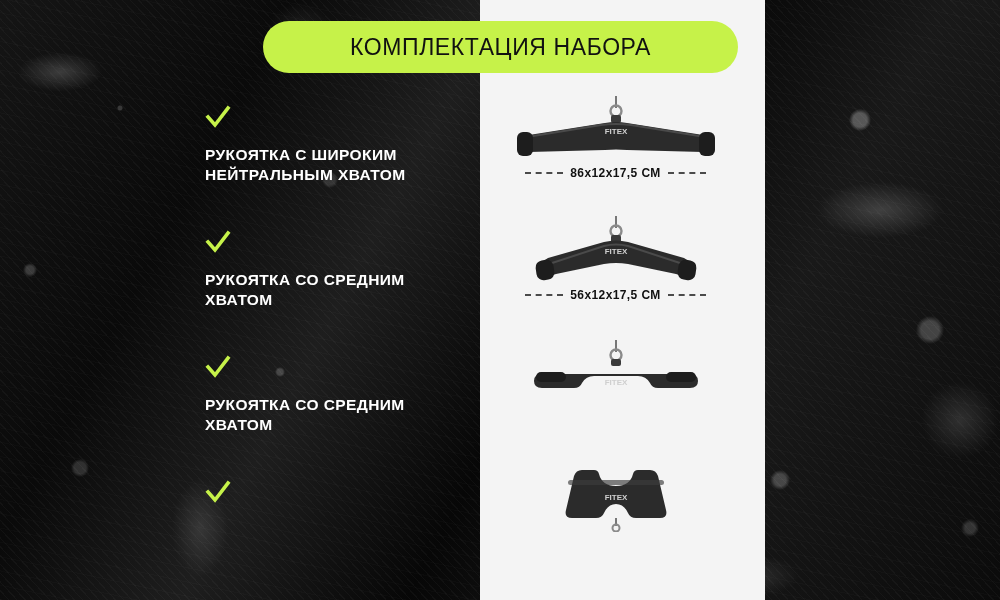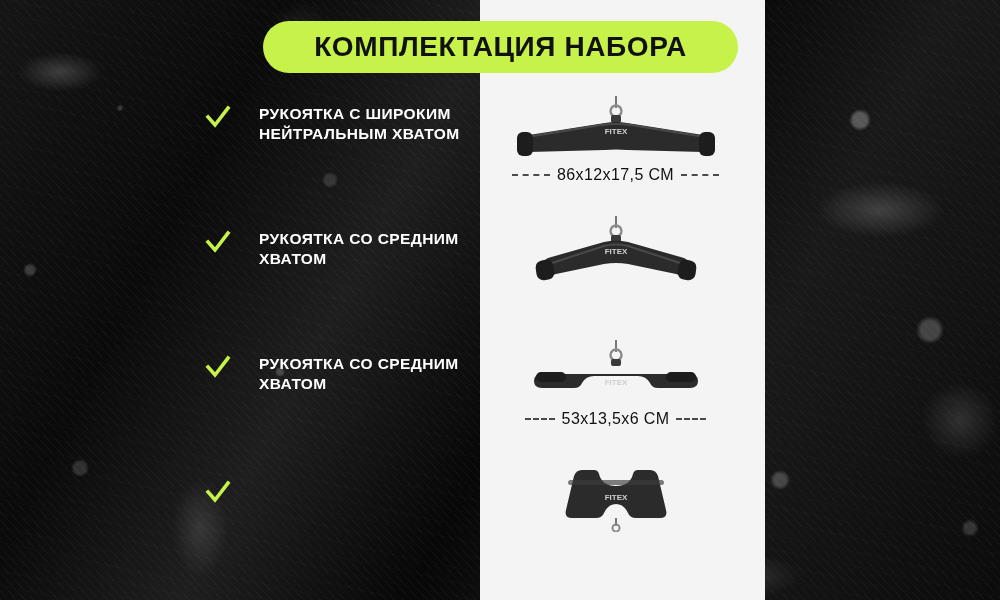--- a/index.html
+++ b/index.html
@@ -75,39 +75,40 @@
     width: 475px;
     height: 52px;
     background: #c6f249;
     border-radius: 26px;
     display: flex;
     align-items: center;
     justify-content: center;
   }
   .header-title {
     color: #111111;
-    font-size: 28px;
-    font-weight: bold;
+    font-size: 23px;
+    font-weight: normal;
     letter-spacing: 0.6px;
     text-transform: uppercase;
     white-space: nowrap;
   }
 
   
   .features {
     position: absolute;
     left: 205px;
     top: 104px;
     width: 275px;
   }
   .feature {
     display: flex;
     align-items: flex-start;
-    gap: 28px;
+    gap: 14px;
     height: 125px;
+    flex-direction: column;
   }
   .check {
     flex: 0 0 auto;
     width: 26px;
     height: 26px;
     margin-top: 1px;
   }
   .check svg { display: block; }
   .feature-text {
     color: #ffffff;
@@ -146,22 +147,22 @@
     margin-top: 2px;
   }
   .dash {
     width: 38px;
     height: 0;
     border-top: 2px dashed #4a4a4a;
   }
   .dash.short { width: 30px; }
   .dim-text {
     color: #111111;
-    font-size: 16px;
-    font-weight: normal;
+    font-size: 12px;
+    font-weight: bold;
     letter-spacing: 0.4px;
     white-space: nowrap;
   }
 </style>
 </head>
 <body>
 
 <div class="stage">
 
   <div class="bg"></div>
@@ -241,39 +242,39 @@
           <line x1="100" y1="2" x2="100" y2="14" stroke="#777" stroke-width="2"></line>
           <circle cx="100" cy="17" r="5.5" fill="none" stroke="#8a8a8a" stroke-width="2.4"></circle>
           <rect x="95" y="21" width="10" height="8" rx="2" fill="#3a3a3a"></rect>
           <path d="M28 56 Q24 48 32 44 L88 28 Q100 25 112 28 L168 44 Q176 48 172 56 Q168 63 160 60 L112 50 Q100 48 88 50 L40 60 Q32 63 28 56 Z" fill="#2b2b2b"></path>
           <path d="M33 50 L88 32 Q100 29 112 32 L167 50" fill="none" stroke="#4a4a4a" stroke-width="2"></path>
           <rect x="20" y="46" width="18" height="20" rx="7" fill="#1d1d1d" transform="rotate(-8 29 56)"></rect>
           <rect x="162" y="46" width="18" height="20" rx="7" fill="#1d1d1d" transform="rotate(8 171 56)"></rect>
           <text x="100" y="40" font-family="'Liberation Sans',sans-serif" font-size="8" font-weight="bold" fill="#cfcfcf" text-anchor="middle">FITEX</text>
         </svg>
       </div>
+      <div class="dim-row">
+        <span class="dash"></span>
+        <span class="dim-text">56x12x17,5 СМ</span>
+        <span class="dash"></span>
+      </div>
     </div>
 
     <div class="product">
       <div class="product-art">
         <svg width="200" height="72" viewBox="0 0 200 72">
           <line x1="100" y1="4" x2="100" y2="16" stroke="#777" stroke-width="2"></line>
           <circle cx="100" cy="19" r="5.5" fill="none" stroke="#8a8a8a" stroke-width="2.4"></circle>
           <rect x="95" y="23" width="10" height="7" rx="2" fill="#3a3a3a"></rect>
           <path d="M26 38 L174 38 Q182 38 182 45 Q182 52 174 52 L142 52 Q136 52 134 47 Q130 40 122 40 L78 40 Q70 40 66 47 Q64 52 58 52 L26 52 Q18 52 18 45 Q18 38 26 38 Z" fill="#2b2b2b"></path>
           <rect x="20" y="36" width="30" height="10" rx="5" fill="#1d1d1d"></rect>
           <rect x="150" y="36" width="30" height="10" rx="5" fill="#1d1d1d"></rect>
           <text x="100" y="49" font-family="'Liberation Sans',sans-serif" font-size="8" font-weight="bold" fill="#cfcfcf" text-anchor="middle">FITEX</text>
         </svg>
       </div>
-      <div class="dim-row">
-        <span class="dash short"></span>
-        <span class="dim-text">53x13,5x6 СМ</span>
-        <span class="dash short"></span>
-      </div>
     </div>
 
     <div class="product">
       <div class="product-art">
         <svg width="200" height="76" viewBox="0 0 200 76">
           <path d="M66 14 L78 14 Q82 14 83 18 Q86 30 100 30 Q114 30 117 18 Q118 14 122 14 L134 14 Q140 14 142 20 L150 54 Q152 62 144 62 L120 62 Q114 62 112 57 Q108 48 100 48 Q92 48 88 57 Q86 62 80 62 L56 62 Q48 62 50 54 L58 20 Q60 14 66 14 Z" fill="#2b2b2b"></path>
           <rect x="52" y="24" width="96" height="5" rx="2.5" fill="#3c3c3c" opacity="0.65"></rect>
           <line x1="100" y1="62" x2="100" y2="70" stroke="#777" stroke-width="2"></line>
           <circle cx="100" cy="72" r="3.5" fill="none" stroke="#8a8a8a" stroke-width="2"></circle>
           <text x="100" y="44" font-family="'Liberation Sans',sans-serif" font-size="8" font-weight="bold" fill="#cfcfcf" text-anchor="middle">FITEX</text>

